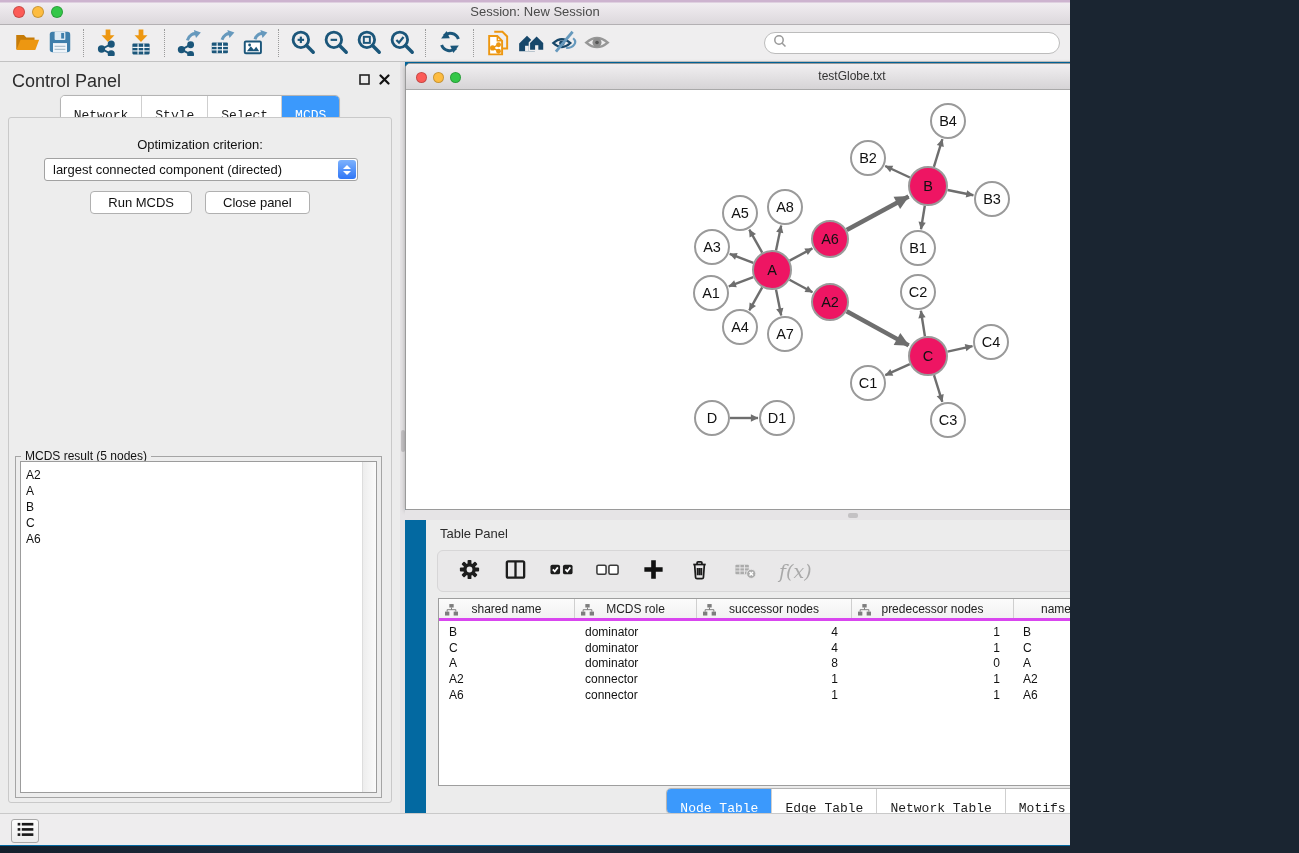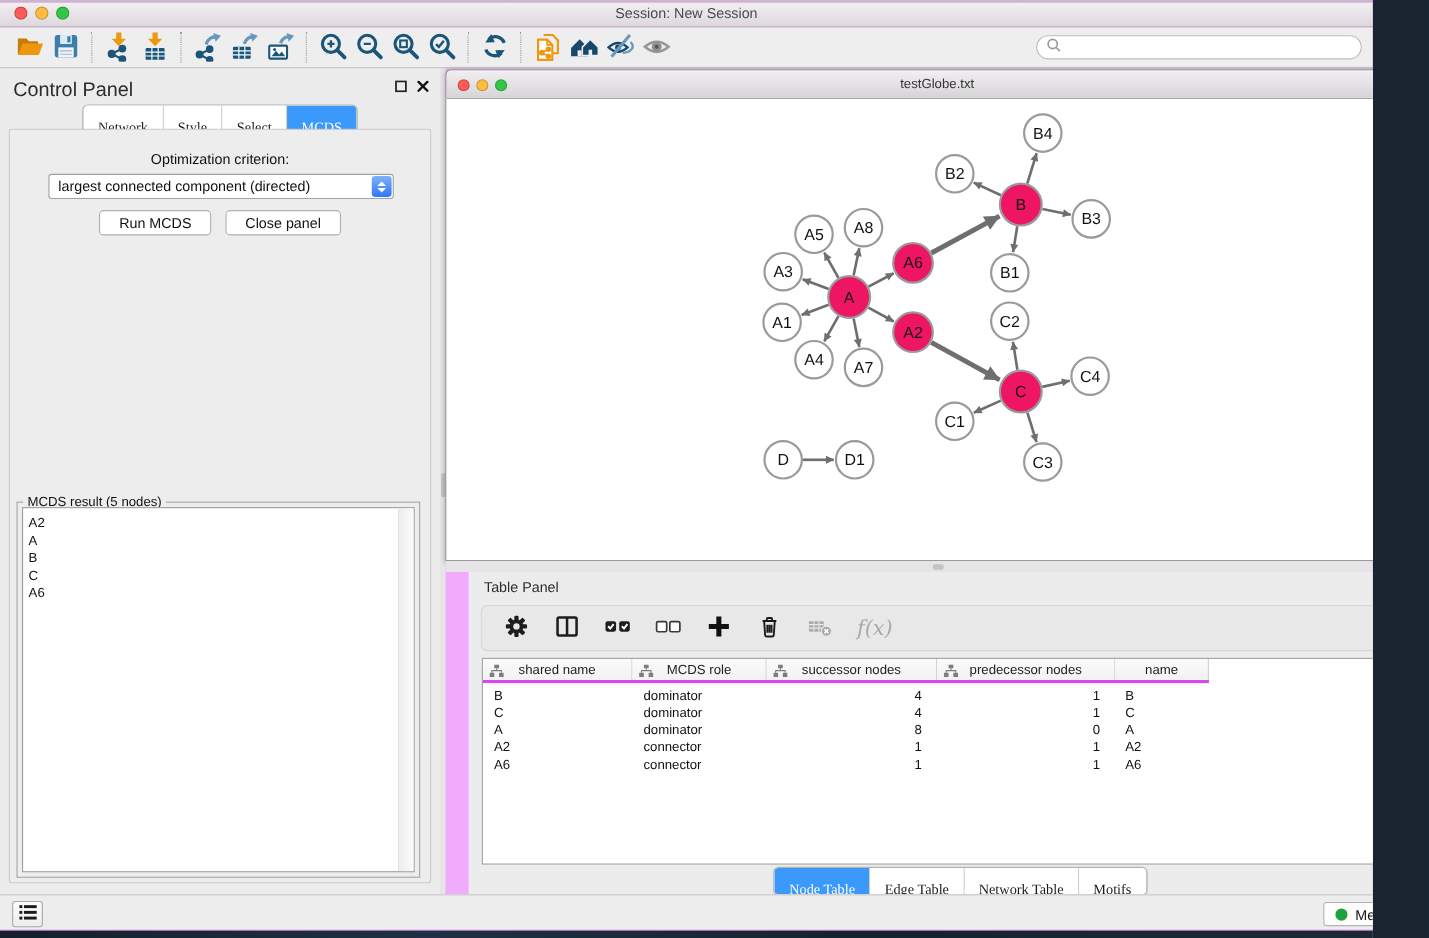--- a/index.html
+++ b/index.html
@@ -1,18 +1,18 @@
 <!DOCTYPE html>
 <html><head>
 <meta charset="utf-8">
 <style>
   * { margin:0; padding:0; box-sizing:border-box; }
   html,body { background:#1a2531; }
   body { font-family:"Liberation Sans",sans-serif; }
-  .app { position:relative; width:1248px; height:853px; background:#f0abfc; overflow:hidden; }
+  .app { position:relative; width:1070px; height:853px; background:#0369a1; overflow:hidden; }
 
   
   .titlebar { position:absolute; top:0; left:0; right:0; height:25px;
     background:linear-gradient(180deg,#cdb3cf 0,#cdb3cf 2px,#f1edf1 3px,#dcd8dc 100%);
     border-bottom:1px solid #b3b0b3; }
   .traffic { position:absolute; left:13px; top:6px; display:flex; gap:7px; }
   .tl { width:12px; height:12px; border-radius:50%; border:0.5px solid rgba(0,0,0,.2); }
   .tl.red { background:#fc5b57; } .tl.yellow { background:#fdbc40; } .tl.green { background:#33c748; }
   .win-title { text-align:center; line-height:24px; font-size:13px; color:#4a4a4a; }
 
@@ -27,21 +27,21 @@
   .search input { border:none; outline:none; flex:1; font-size:12px; background:transparent; font-family:inherit; }
 
   
   .control-panel { position:absolute; left:0; top:62px; width:400px; height:751px; background:#ececec; }
   .cp-header { position:absolute; top:9px; left:12px; font-size:18px; color:#2c2c2c; }
   .panel-icons { position:absolute; top:9px; right:10px; display:flex; gap:9px; align-items:center; }
   .cp-tabs { position:absolute; top:33px; left:0; right:0; display:flex; justify-content:center; }
   .seg { display:inline-flex; border:1px solid #b4b4b4; border-radius:5px; overflow:hidden; background:#fff;
     box-shadow:0 0.5px 1px rgba(0,0,0,.12); }
   .seg button { height:21px; padding:12px 13px; font-size:13px; color:#1c1c1c; background:#fff; border:none;
-    border-left:1px solid #cfcfcf; cursor:pointer; font-family:Liberation Serif, serif; }
+    border-left:1px solid #cfcfcf; cursor:pointer; font-family:Liberation Mono, monospace; }
   .seg button:first-child { border-left:none; }
   .seg button.active { background:#3b99fc; color:#fff; }
   .cp-body { position:absolute; left:8px; right:8px; top:55px; bottom:10px; background:#ededed;
     border:1px solid #c9c9c9; border-radius:3px; }
   .opt-label { position:absolute; top:19px; left:0; right:0; text-align:center; font-size:13px; color:#111; }
   .select { position:absolute; top:40px; left:35px; width:314px; height:23px; background:#fff;
     border:1px solid #a2a2a2; border-radius:3px; display:flex; align-items:center; }
   .select .val { flex:1; font-size:13px; color:#111; padding-left:8px; white-space:nowrap; overflow:hidden; }
   .stepper { width:18px; align-self:stretch; margin:1px; border-radius:3px;
     background:linear-gradient(#7db2fd,#3076f6); display:flex; flex-direction:column;

